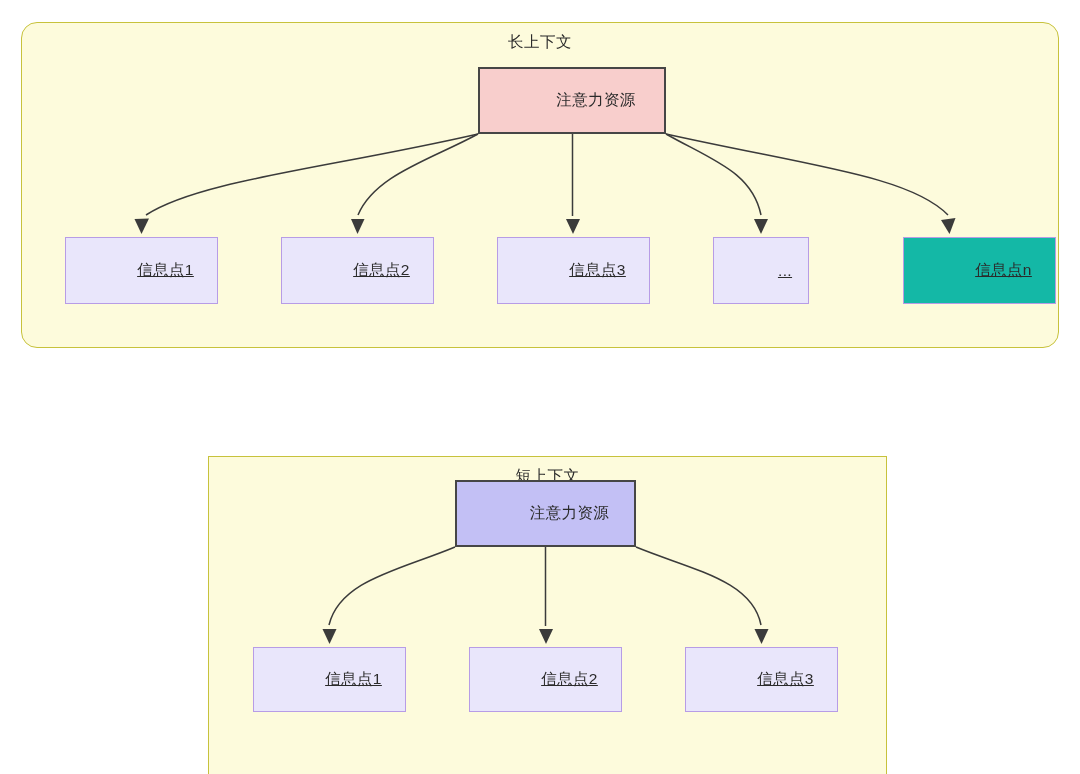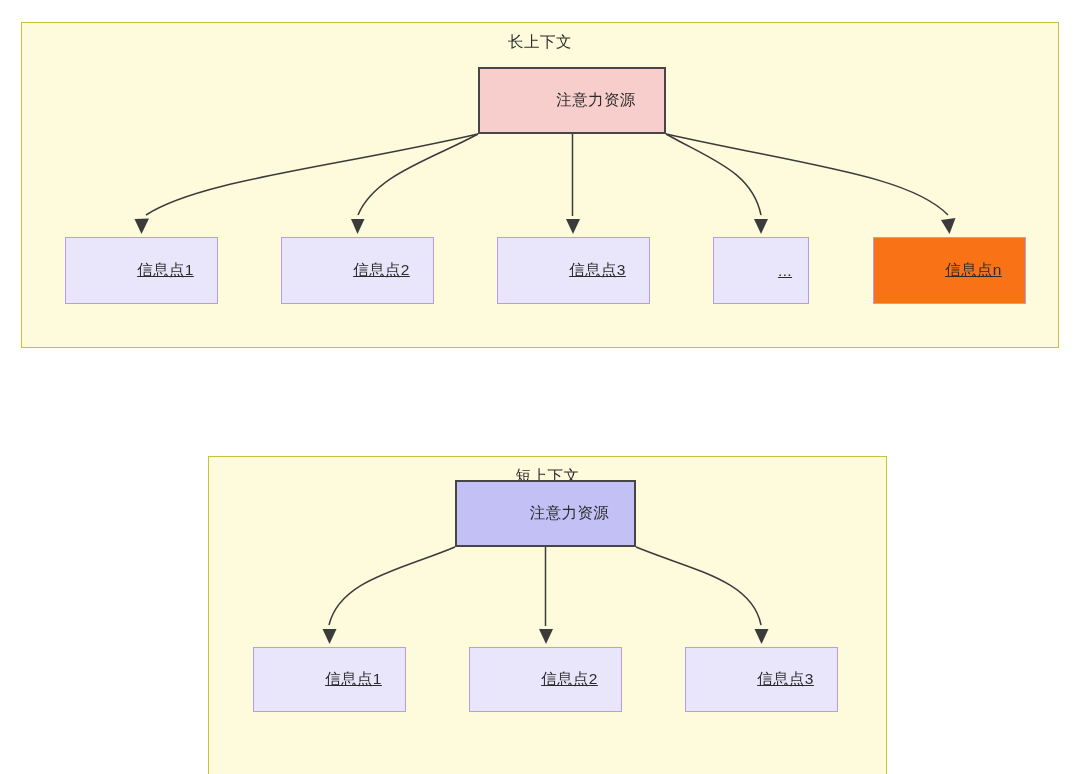--- a/index.html
+++ b/index.html
@@ -102,21 +102,21 @@
     stroke: #3b3b3b;
     stroke-width: 1.5px;
   }
   .arrowhead { fill: #3b3b3b; }
 </style>
 </head>
 <body style="background: rgb(255, 255, 255);">
 
 <div id="canvas">
 
-  <div class="group-box" id="group-long" style="background: rgb(253, 251, 220); border-color: rgb(199, 194, 60);">
+  <div class="group-box" id="group-long" style="background: rgb(253, 251, 220); border-color: rgb(199, 194, 60); border-radius: 16px;">
     <div class="group-title">长上下文</div>
   </div>
 
   <svg class="edges">
 
     <path class="edge" d="M 478 134 C 330 168 200 180 146 215" style="stroke: rgb(59, 59, 59);"></path>
     <polygon class="arrowhead" points="141.5,234 134.5,219 149,218.5" style="fill: rgb(59, 59, 59);"></polygon>
 
     <path class="edge" d="M 478 134 C 430 160 375 175 358 215" style="stroke: rgb(59, 59, 59);"></path>
     <polygon class="arrowhead" points="357.5,234 351,219 364.5,219" style="fill: rgb(59, 59, 59);"></polygon>
@@ -130,21 +130,21 @@
     <path class="edge" d="M 666 134 C 810 166 910 176 948 215" style="stroke: rgb(59, 59, 59);"></path>
     <polygon class="arrowhead" points="949.5,234 941,220 955.5,218" style="fill: rgb(59, 59, 59);"></polygon>
   </svg>
 
   <div class="node node-root-pink" id="node-attn-long" style="background: rgb(248, 206, 204); border-color: rgb(70, 70, 70);">注意力资源</div>
 
   <div class="node node-leaf" id="node-info-1" style="background: rgb(233, 230, 251); border-color: rgb(183, 156, 230);">信息点1</div>
   <div class="node node-leaf" id="node-info-2" style="background: rgb(233, 230, 251); border-color: rgb(183, 156, 230);">信息点2</div>
   <div class="node node-leaf" id="node-info-3" style="background: rgb(233, 230, 251); border-color: rgb(183, 156, 230);">信息点3</div>
   <div class="node node-leaf" id="node-info-ellipsis" style="background: rgb(233, 230, 251); border-color: rgb(183, 156, 230);">...</div>
-  <div class="node node-leaf" id="node-info-n" style="background: #f97316; border-color: rgb(183, 156, 230);">信息点n</div>
+  <div class="node node-leaf" id="node-info-n" style="background: #14b8a6; border-color: rgb(183, 156, 230); margin-left: 30px;">信息点n</div>
 
   <div class="group-box" id="group-short" style="background: rgb(253, 251, 220); border-color: rgb(199, 194, 60);">
     <div class="group-title">短上下文</div>
   </div>
 
   <svg class="edges">
 
     <path class="edge" d="M 455 547 C 400 570 340 580 329 625" style="stroke: rgb(59, 59, 59);"></path>
     <polygon class="arrowhead" points="329.5,644 322.5,629 336.5,629" style="fill: rgb(59, 59, 59);"></polygon>
 

